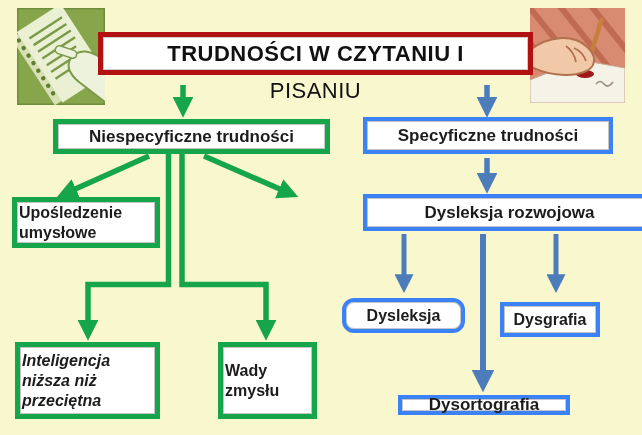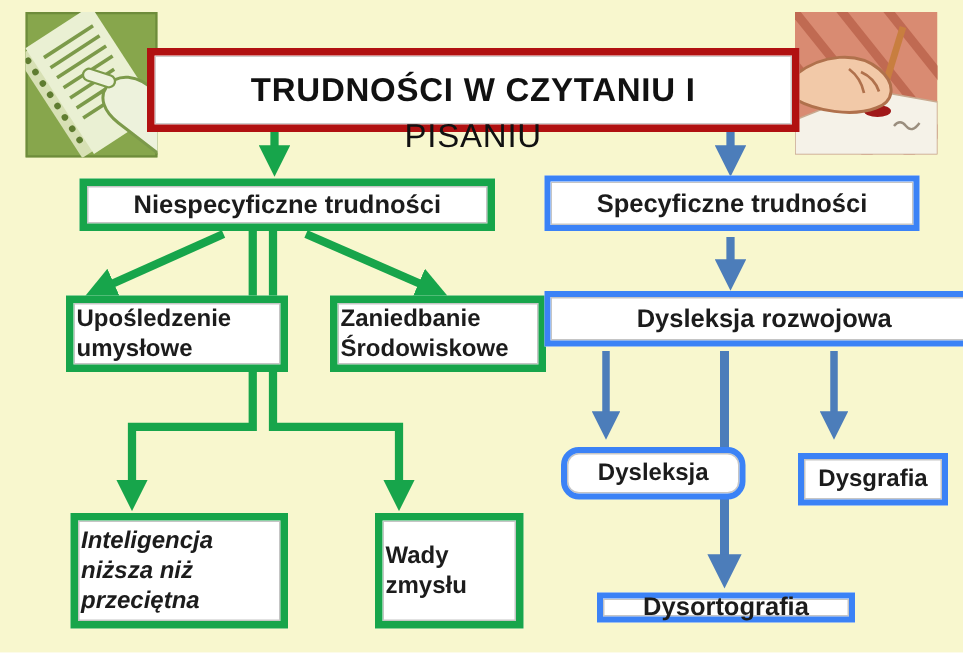--- a/index.html
+++ b/index.html
@@ -12,33 +12,33 @@
   .box{
     position:absolute;z-index:3;background:#ffffff;box-sizing:border-box;
     display:flex;align-items:center;justify-content:center;
     font-weight:bold;color:#1c1c1c;
     box-shadow:inset 0 0 0 1px rgba(90,90,90,.35);
     padding:2px;line-height:1.25;
   }
   .gbox{border:5px solid #17A54B;}
   .bbox{border:4px solid #3b82f6;}
   .title-box{
-    position:absolute;z-index:4;left:98px;top:32px;width:435px;height:56px;
+    position:absolute;z-index:4;left:98px;top:32px;width:435px;height:43px;
     box-sizing:border-box;background:#ffffff;border:5px solid #B11111;
     display:flex;align-items:center;justify-content:center;
     font-weight:bold;font-size:22px;color:#111;letter-spacing:.5px;
     box-shadow:inset 0 0 0 1px rgba(90,90,90,.3);
   }
   .title-line2{
     position:absolute;z-index:4;left:98px;top:78px;width:435px;
     text-align:center;font-weight:normal;font-size:22px;color:#111;
     letter-spacing:.5px;pointer-events:none;
   }
   .f17{font-size:17px;}
-  .f16{font-size:16px;margin-left:32px;}
+  .f16{font-size:16px;}
 </style>
 </head>
 <body>
 
 <div class="canvas">
 
   <div class="clipart" style="left:17px;top:8px;width:88px;height:97px;">
     <svg width="88" height="97" viewBox="0 0 88 97">
       <rect width="88" height="97" fill="#87A64C"></rect>
       <rect width="88" height="97" fill="none" stroke="#6E8C3B" stroke-width="3"></rect>
@@ -117,23 +117,20 @@
     <span>TRUDNOŚCI W CZYTANIU I</span>
   </div>
   <div class="title-line2">PISANIU</div>
 
   <div class="box gbox f17" style="left:53px;top:119px;width:277px;height:35px;">
     <span>Niespecyficzne trudności</span>
   </div>
   <div class="box gbox f16" style="left:12px;top:197px;width:148px;height:51px;">
     <span>Upośledzenie umysłowe</span>
   </div>
-  <div class="box gbox f16" style="left:188px;top:197px;width:144px;height:51px;">
-    <span>Zaniedbanie Środowiskowe</span>
-  </div>
   <div class="box gbox f16" style="left:15px;top:342px;width:145px;height:77px;font-style:italic;">
     <span>Inteligencja niższa niż przeciętna</span>
   </div>
   <div class="box gbox f16" style="left:218px;top:342px;width:99px;height:77px;">
     <span>Wady zmysłu</span>
   </div>
 
   <div class="box bbox f17" style="left:363px;top:117px;width:250px;height:37px;">
     <span>Specyficzne trudności</span>
   </div>

